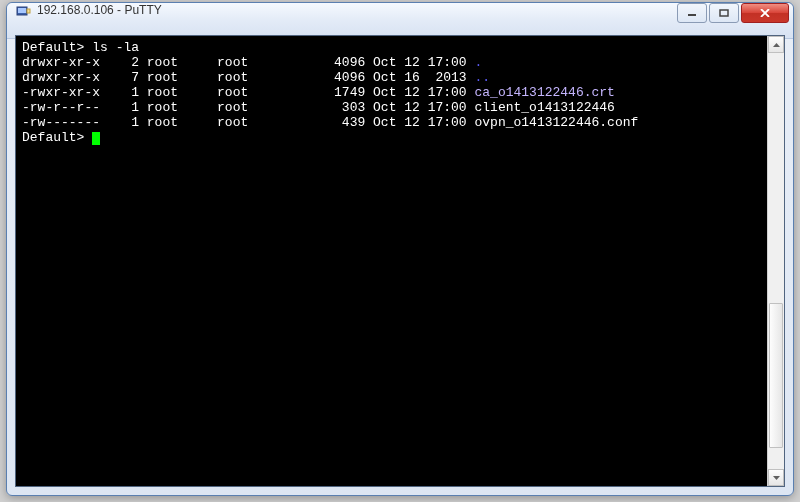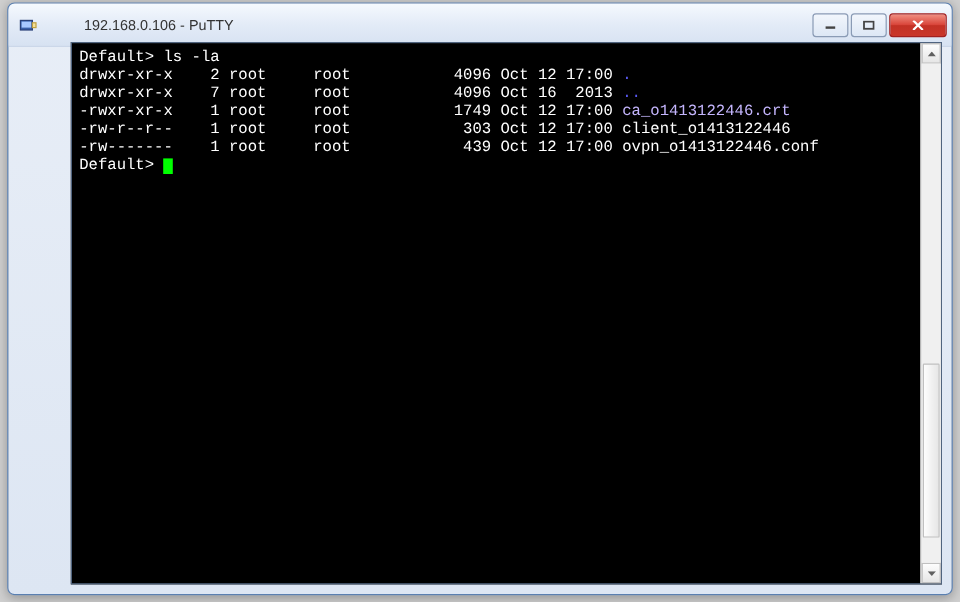--- a/index.html
+++ b/index.html
@@ -18,26 +18,24 @@
       width: 788px;
       height: 494px;
       background: linear-gradient(to bottom, #e8eef7 0%, #dde6f3 100%);
       border: 1px solid #5a7fb0;
       border-radius: 6px;
       box-shadow: 0 2px 10px rgba(0,0,0,0.3);
     }
     .titlebar {
       height: 36px;
       display: flex;
-      align-items: center;
       padding: 0 0 0 8px;
       background: linear-gradient(to bottom, #f5f9fe 0%, #e3ebf7 50%, #d7e2f2 100%);
       border-radius: 6px 6px 0 0;
       border-bottom: 1px solid #b8c8e0;
-      gap: 33px;
     }
     .titlebar-icon {
       width: 16px;
       height: 16px;
       margin-right: 6px;
       display: inline-flex;
       align-items: center;
       justify-content: center;
     }
     .titlebar-title {
@@ -72,21 +70,20 @@
     .tbtn svg { display: block; }
     .terminal-wrap {
       position: absolute;
       left: 8px;
       top: 32px;
       right: 8px;
       bottom: 8px;
       background: #000;
       border: 1px solid #50647f;
       display: flex;
-      margin-left: 44px;
     }
     .terminal {
       flex: 1;
       padding: 4px 6px;
       font-family: "Courier New", monospace;
       font-size: 13px;
       line-height: 15px;
       color: #fff;
       white-space: pre;
       overflow: hidden;

